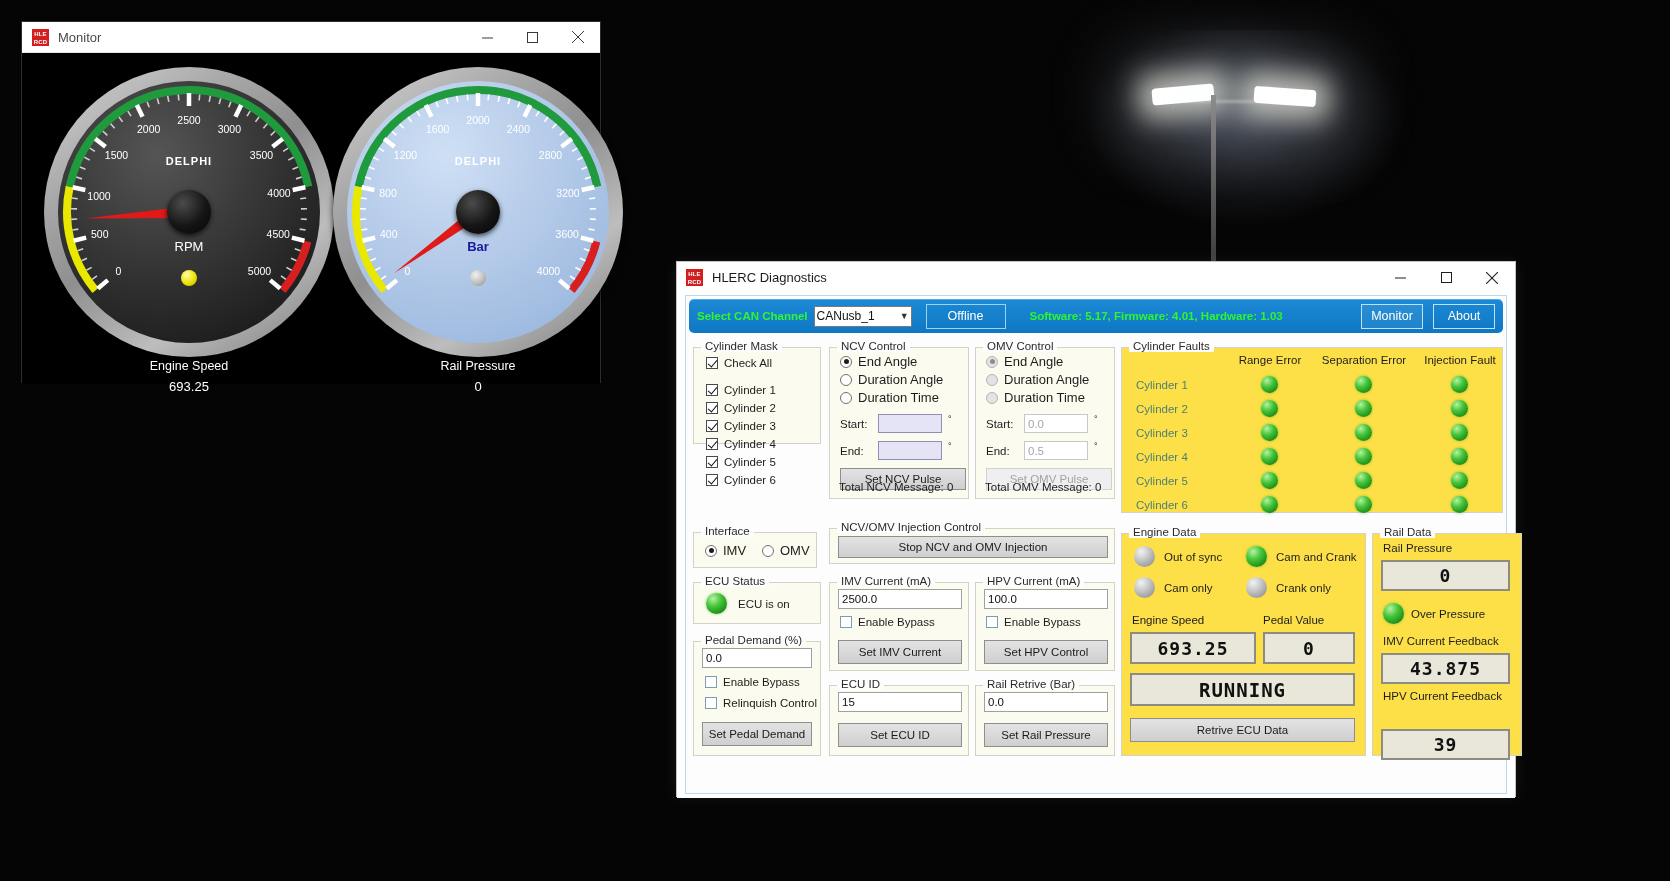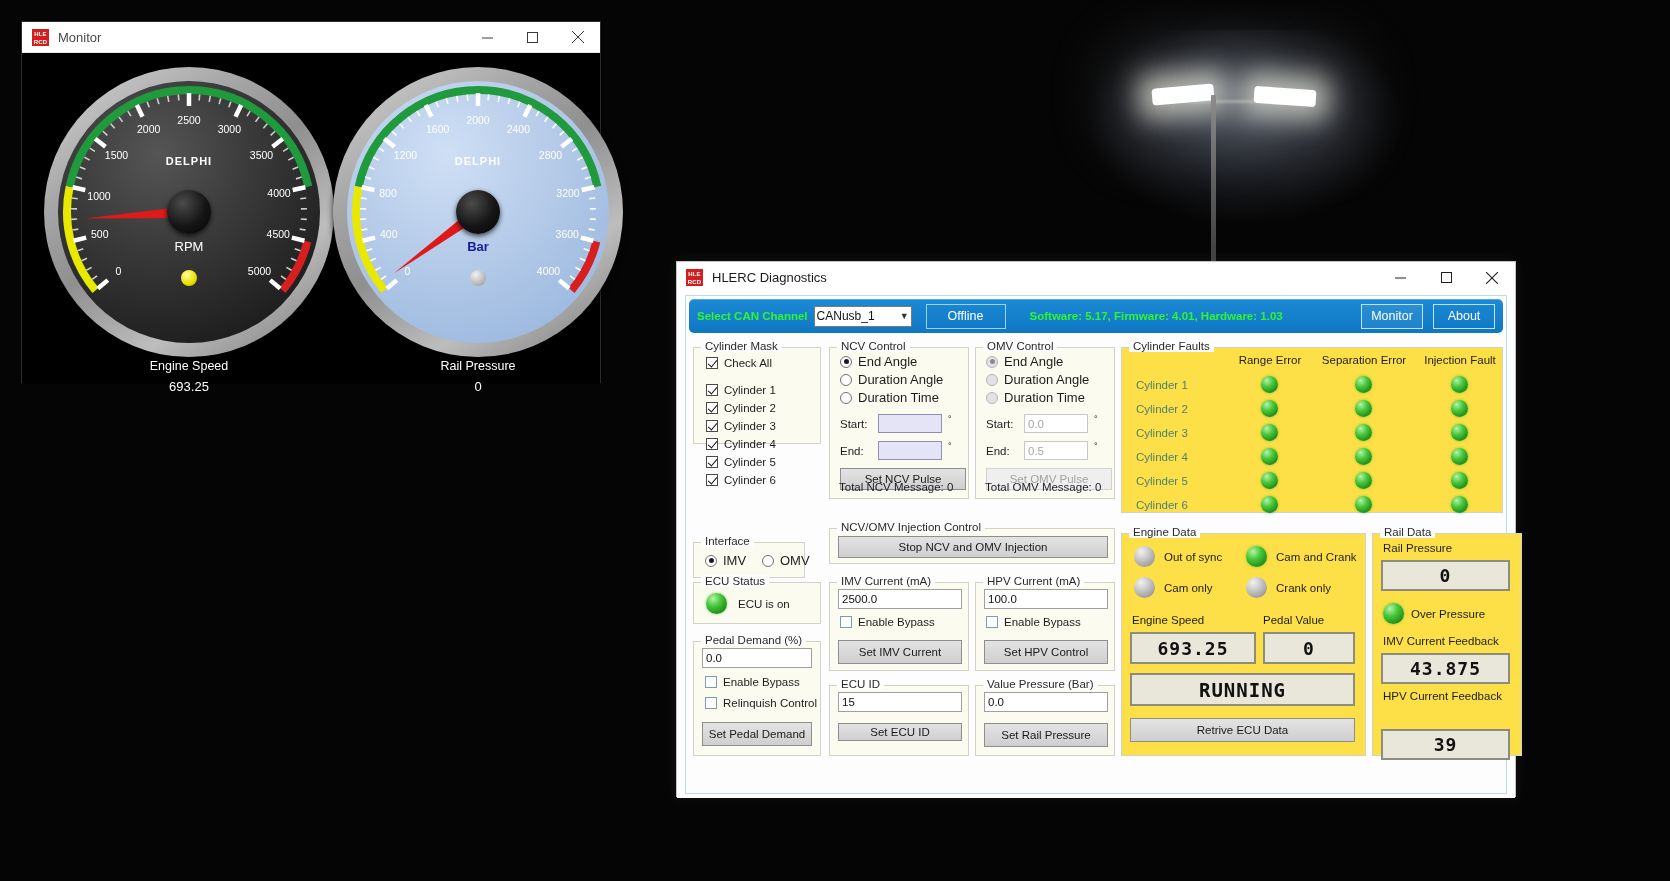--- a/index.html
+++ b/index.html
@@ -561,21 +561,21 @@
         <span class="led green" style="position:absolute; left:329px; top:0;"></span>
       </div>
       <div style="position:absolute; left:0; top:148px; width:100%; height:24px;">
         <span class="cyl-lbl" style="position:absolute; left:14px; top:3px;">Cylinder 6</span>
         <span class="led green" style="position:absolute; left:139px; top:0;"></span>
         <span class="led green" style="position:absolute; left:233px; top:0;"></span>
         <span class="led green" style="position:absolute; left:329px; top:0;"></span>
       </div>
     </div>
 
-    <div class="gb" style="left:16px; top:249px; width:112px; height:36px;text-align:center;">
+    <div class="gb" style="left:16px; top:239px; width:124px; height:36px;text-align:center;">
       <div class="gb-title">Interface</div>
       <div class="rb" style="position:absolute; left:11px; top:10px;">
         <span class="rbx sel"></span>
         <span>IMV</span>
       </div>
       <div class="rb" style="position:absolute; left:68px; top:10px;">
         <span class="rbx"></span>
         <span>OMV</span>
       </div>
     </div>
@@ -621,25 +621,25 @@
       <div class="cb" style="position:absolute; left:11px; top:55px;">
         <span class="cbx empty"></span>
         <span>Relinquish Control</span>
       </div>
       <div class="btn" style="position:absolute; left:8px; top:80px; width:110px; height:24px;">Set Pedal Demand</div>
     </div>
 
     <div class="gb" style="left:152px; top:392px; width:140px; height:71px;">
       <div class="gb-title">ECU ID</div>
       <div class="txt" style="position:absolute; left:8px; top:6px; width:124px; height:20px;">15</div>
-      <div class="btn" style="position:absolute; left:8px; top:37px; width:124px; height:18px;">Set ECU ID</div>
+      <div class="btn" style="position:absolute; left:8px; top:37px; width:124px; height:24px;">Set ECU ID</div>
     </div>
 
     <div class="gb" style="left:298px; top:392px; width:140px; height:71px;">
-      <div class="gb-title">Value Pressure (Bar)</div>
+      <div class="gb-title">Rail Retrive (Bar)</div>
       <div class="txt" style="position:absolute; left:8px; top:6px; width:124px; height:20px;">0.0</div>
       <div class="btn" style="position:absolute; left:8px; top:37px; width:124px; height:24px;">Set Rail Pressure</div>
     </div>
 
     <div class="gb plain" style="left:444px; top:240px; width:245px; height:223px;">
       <div class="gb-title">Engine Data</div>
       <span class="led big grey" style="position:absolute; left:12px; top:12px;"></span>
       <span class="lbl" style="position:absolute; left:42px; top:17px;">Out of sync</span>
       <span class="led big green" style="position:absolute; left:124px; top:12px;"></span>
       <span class="lbl" style="position:absolute; left:154px; top:17px;">Cam and Crank</span>

